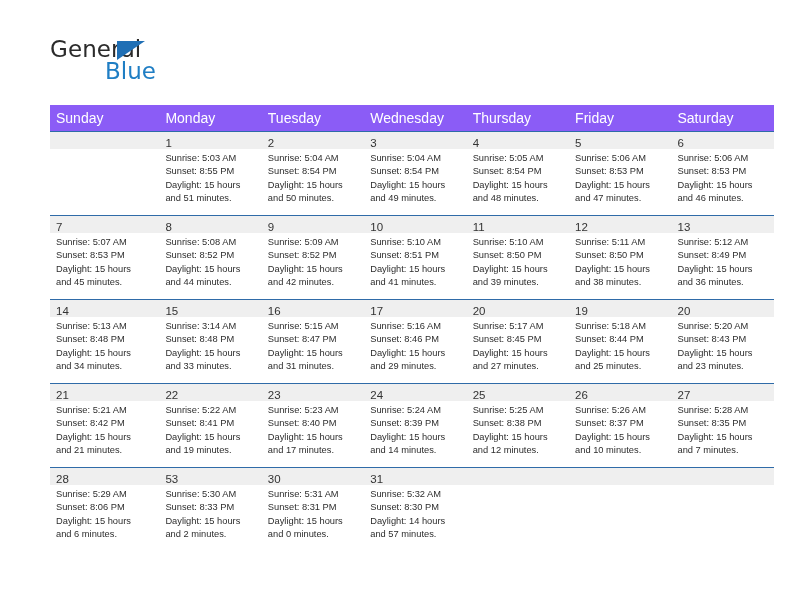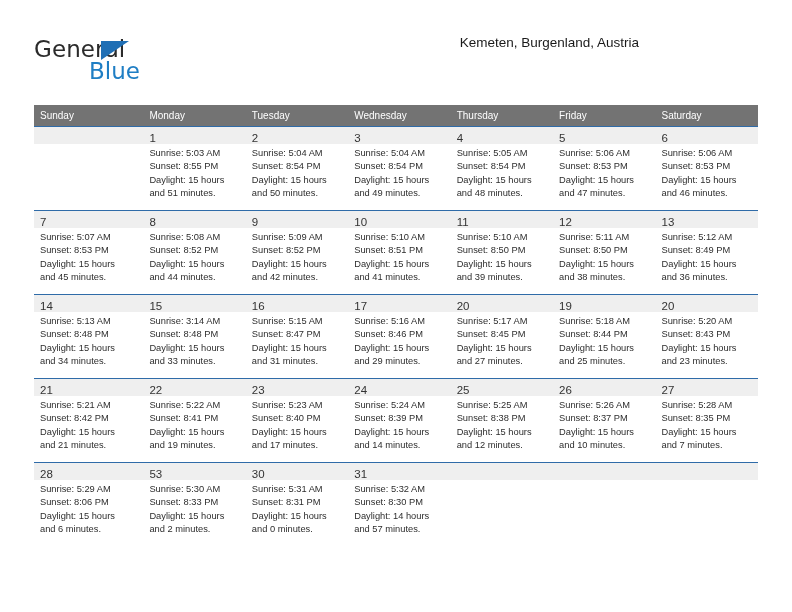--- a/index.html
+++ b/index.html
@@ -12,20 +12,21 @@
     height: 612px;
     font-family: "Liberation Sans", sans-serif;
     color: #000000;
     overflow: hidden;
   }
   .page {
     position: relative;
     width: 673px;
     height: 612px;
     box-sizing: border-box;
+    margin-left: 16px;
   }
 
   
   .header {
     position: absolute;
     left: 34px;
     top: 28px;
     right: 34px;
     height: 62px;
   }
@@ -91,23 +92,23 @@
   
   .calendar {
     position: absolute;
     left: 34px;
     top: 105px;
     width: 724px;
     border-collapse: collapse;
     table-layout: fixed;
   }
   .calendar th {
-    background: #737373;
+    background: #8b5cf6;
     color: #ffffff;
-    font-size: 10px;
+    font-size: 14px;
     font-weight: 400;
     text-align: left;
     padding: 5px 0 5px 6px;
     height: 10px;
     border: none;
   }
   .calendar td {
     vertical-align: top;
     padding: 0;
     border: none;
@@ -151,21 +152,20 @@
 
   <div class="header">
 
     <div class="logo">
       <span class="logo-general">General</span>
       <span class="logo-tri"></span>
       <span class="logo-blue">Blue</span>
     </div>
 
     <div class="title-block">
-      <div class="cal-subtitle">Kemeten, Burgenland, Austria</div>
     </div>
 
   </div>
 
   <table class="calendar">
     <thead>
       <tr id="weekday-header">
           <th>Sunday</th>
           <th>Monday</th>
           <th>Tuesday</th>

